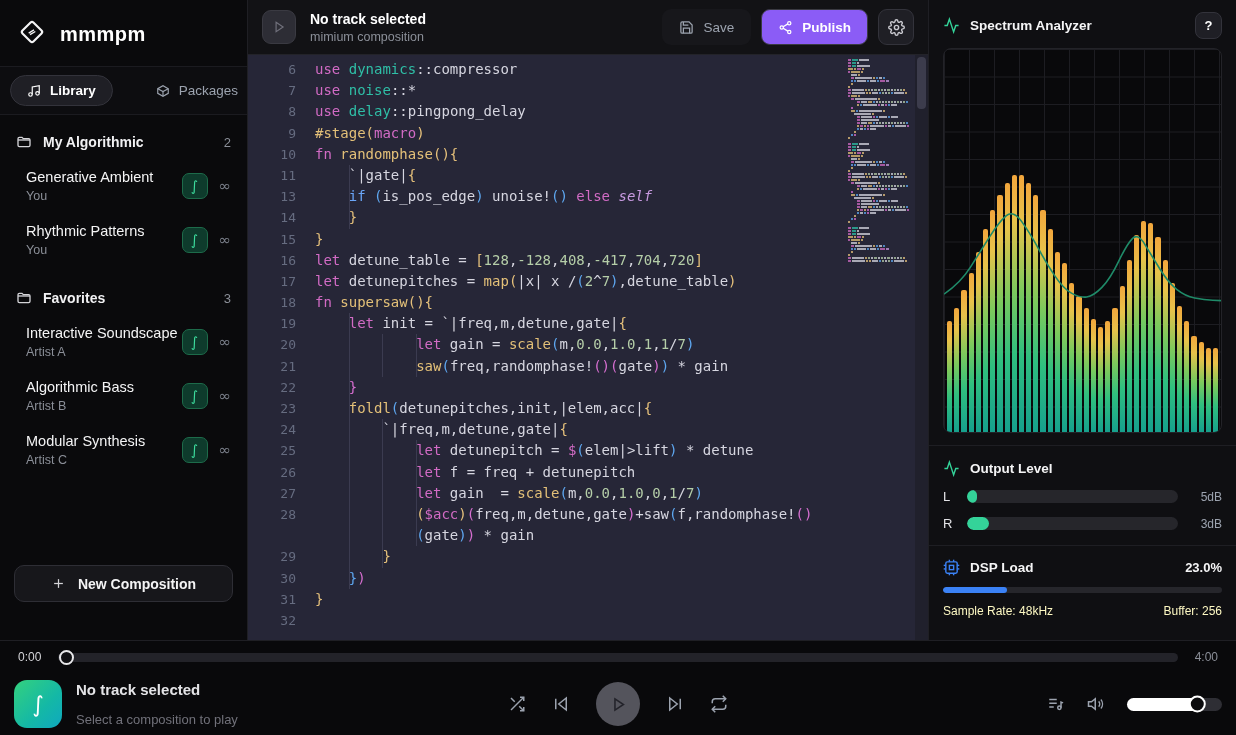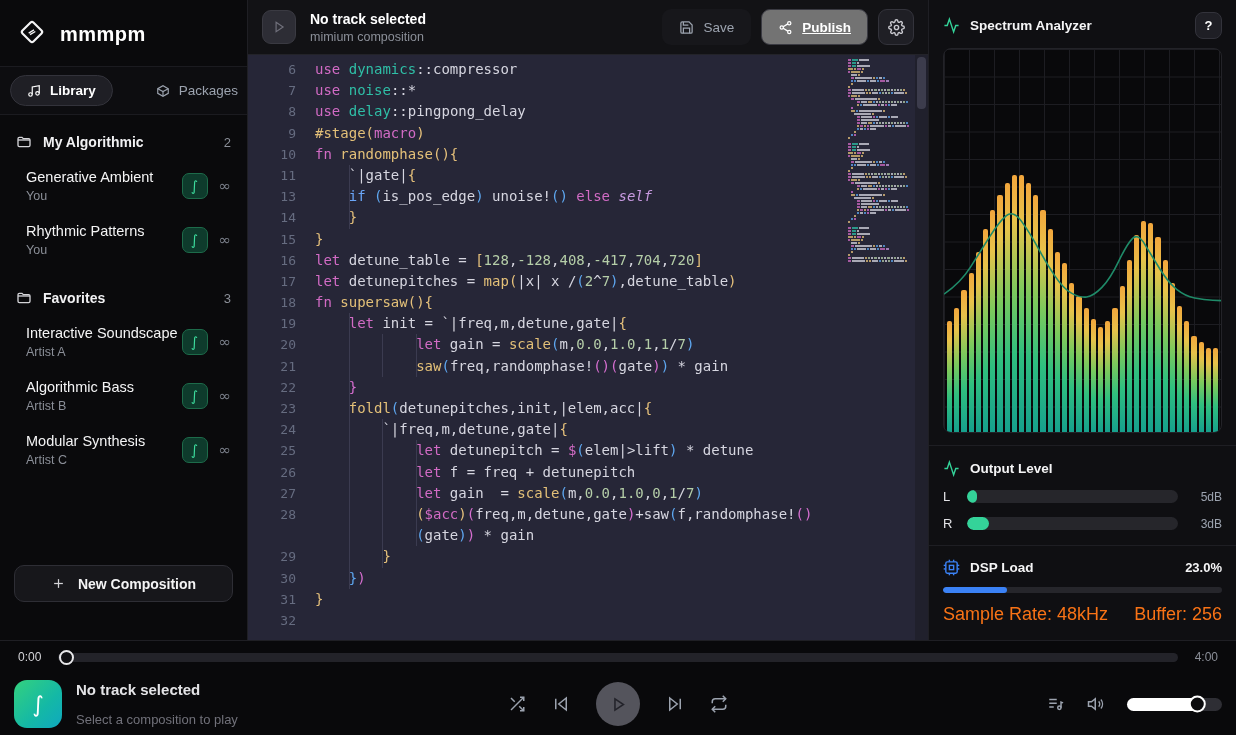--- a/index.html
+++ b/index.html
@@ -51,21 +51,21 @@
               display:flex; align-items:center; padding:0 14px; gap:14px; }
   .play-tile { width:34px; height:34px; border-radius:9px; background:#2d2d35; border:1px solid #3a3a42;
                display:flex; align-items:center; justify-content:center; color:#71717c; cursor:pointer; }
   .h-title { font-size:14px; font-weight:700; color:#fff; }
   .h-sub { font-size:12.5px; color:#8b8f98; margin-top:3px; }
   .h-actions { margin-left:auto; display:flex; align-items:center; gap:10px; }
   .btn { display:flex; align-items:center; gap:9px; height:36px; padding:0 16px; border-radius:9px;
          font-size:13.5px; cursor:pointer; border:1px solid transparent; background:transparent;
          font-family:"Liberation Sans",sans-serif; }
   .btn-save { color:#9ca3af; background:#17171b; }
-  .btn-publish { color:#fff; font-weight:700; background:#737373; border-color:#3a3a42;text-decoration:underline; }
+  .btn-publish { color:#fff; font-weight:700; background:#8b5cf6; border-color:#3a3a42; }
   .btn-gear { width:36px; padding:0; justify-content:center; color:#c9c9cf; background:#1f1f25; border-color:#33333b; }
 
   .editor { flex:1; position:relative; background:#262637; overflow:hidden; }
   .code { position:absolute; inset:4px 28px 0 0; font-family:"DejaVu Sans Mono",monospace;
           font-size:14px; line-height:21.2px; }
   .cl { display:flex; height:21.2px; white-space:pre; }
   .gut { width:48px; flex:none; text-align:right; color:#666c80; font-size:13px; padding-right:0; }
   .lc { position:relative; white-space:pre; margin-left:19px; color:#d6d6e0; }
   .guide { position:absolute; top:0; bottom:0; width:1px; background:#3b3b50; }
   .tk-kw  { color:#d26bc5; } .tk-kwb { color:#6ba6f8; } .tk-mod { color:#2fbfa7; }
@@ -101,21 +101,21 @@
   .meter-label { width:12px; font-size:13px; color:#e4e4e7; }
   .meter-track { flex:1; height:13px; background:#26262b; border-radius:7px; position:relative; overflow:hidden; }
   .meter-fill { position:absolute; left:0; top:0; bottom:0; background:#34d399; border-radius:7px; }
   .meter-val { width:32px; text-align:right; font-size:12px; color:#9ca3af; }
   .sec-dsp { padding:13px 14px; flex:1; }
   .dsp-head { display:flex; align-items:center; gap:10px; }
   .dsp-head svg { color:#3b82f6; }
   .dsp-val { margin-left:auto; font-size:13px; font-weight:700; color:#f4f4f5; }
   .dsp-track { margin-top:11px; height:6px; border-radius:3px; background:#26262b; position:relative; overflow:hidden; }
   .dsp-fill { position:absolute; left:0; top:0; bottom:0; background:#3b82f6; border-radius:3px; }
-  .dsp-foot { margin-top:11px; display:flex; justify-content:space-between; font-size:18px; color:#f97316; }
+  .dsp-foot { margin-top:11px; display:flex; justify-content:space-between; font-size:12px; color:#fef9c3; }
 
   
   .bottombar { grid-row:2; grid-column:1 / 4; background:#09090b; border-top:1px solid #1f1f24;
                display:flex; flex-direction:column; }
   .prog-row { display:flex; align-items:center; height:32px; padding:0 18px; gap:10px; }
   .time { font-size:12px; color:#d4d4d8; width:30px; }
   .time.total { color:#8b8f98; text-align:right; }
   .prog { position:relative; flex:1; height:15px; cursor:pointer; }
   .prog-track { position:absolute; top:3px; left:0; right:0; height:9px; background:#232329; border-radius:5px; }
   .prog-knob { position:absolute; left:1px; top:0; width:15px; height:15px; border-radius:50%;

